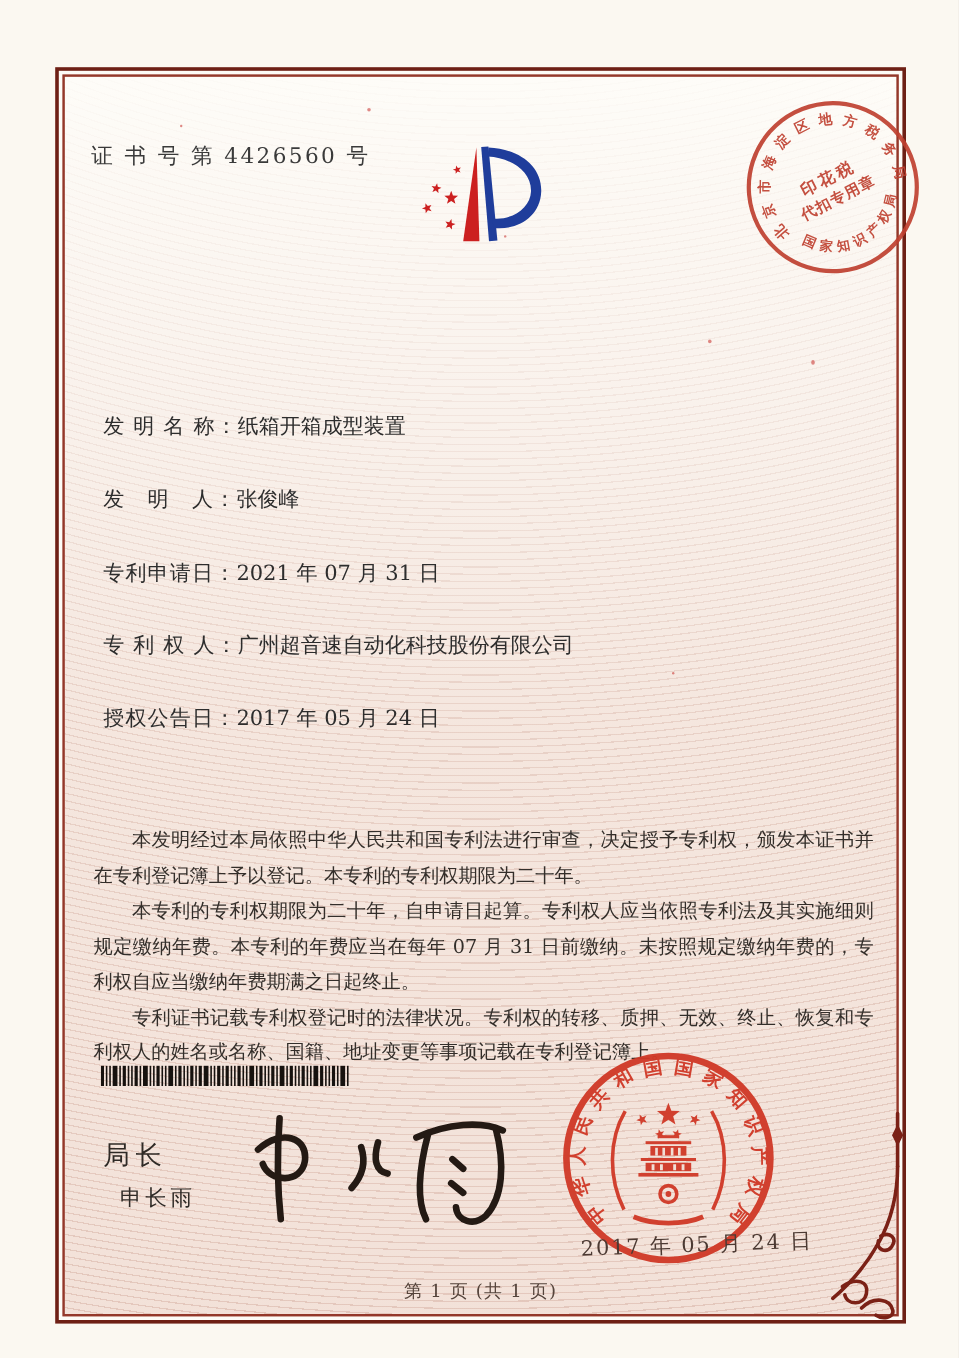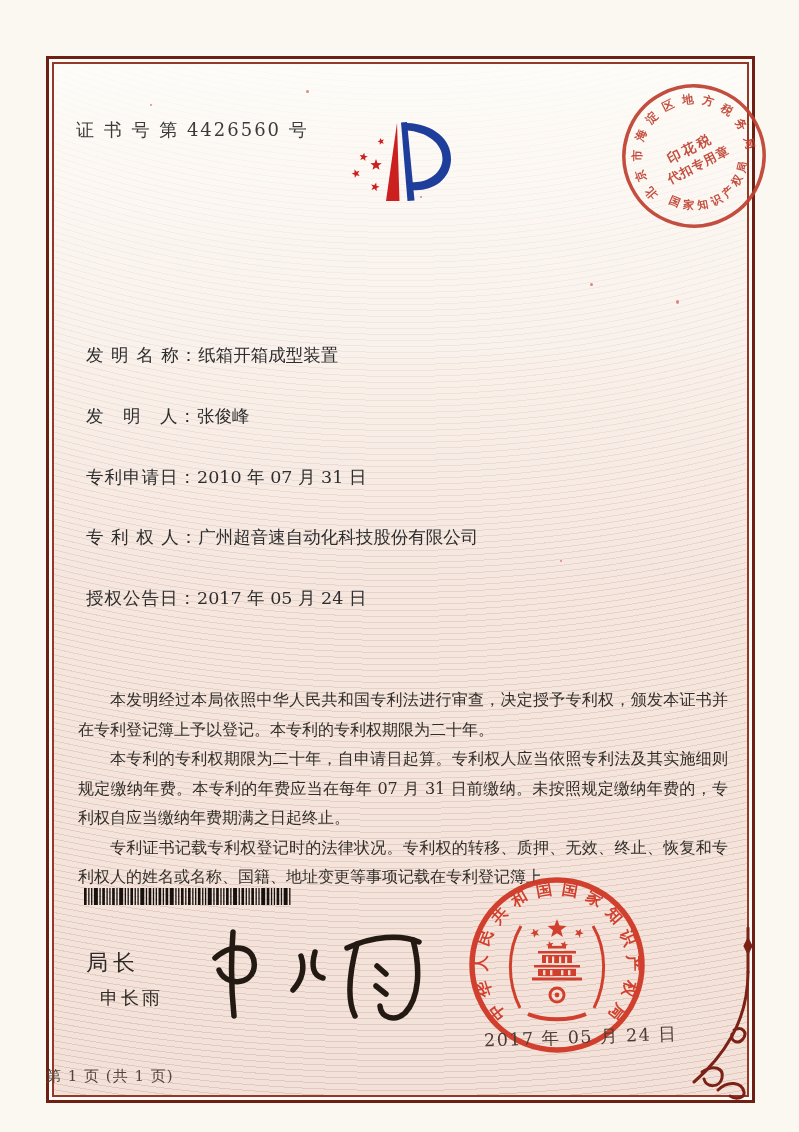--- a/index.html
+++ b/index.html
@@ -19,21 +19,21 @@
          letter-spacing:22px;text-indent:22px;color:#151515;}
   .fields{left:86px;top:343px;width:620px;}
   .field-row{height:60.8px;font-size:17.5px;color:#2d2d2d;white-space:nowrap;}
   .field-label{letter-spacing:1px;}
   .paragraphs{left:78px;top:685px;width:650px;font-size:16px;line-height:29.5px;
               color:#332e2a;text-align:justify;}
   .paragraphs p{margin:0;text-indent:2em;}
   .officer-title{left:86px;top:948px;font-size:22px;letter-spacing:5px;color:#2f2a26;}
   .officer-name{left:86px;top:986px;font-size:18px;letter-spacing:3px;color:#2f2a26;margin-left:14px;}
   .issue-date{left:484px;top:1025px;font-size:17.5px;letter-spacing:1.5px;color:#4c3a33;transform:rotate(-2deg);}
-  .page-footer{left:46px;top:1067px;width:709px;font-size:15px;color:#55443b;letter-spacing:1px;}
+  .page-footer{left:46px;top:1067px;width:709px;text-align:center;font-size:15px;color:#55443b;letter-spacing:1px;}
   .seal-main{left:468px;top:876px;width:178px;height:178px;opacity:.95;}
   .seal-tax{left:618px;top:80px;width:152px;height:152px;transform:rotate(-27deg);opacity:.92;}
   .seal-char{font-family:"DejaVu Serif","Liberation Serif",serif;font-weight:700;}
   .seal-main .seal-char{fill:#d03826;}
   .seal-tax .seal-char{fill:#bf4030;}
   .speck{position:absolute;border-radius:50%;background:rgba(198,44,40,.55);}
 </style>
 </head>
 <body>
 
@@ -91,21 +91,21 @@
         <text x="116.60" y="110.07" transform="rotate(310.0 116.60 110.07)" font-size="11" text-anchor="middle" class="seal-char">局</text>
       </g>
     <text x="76" y="72" text-anchor="middle" font-size="13.5" letter-spacing="3" class="seal-char">印花税</text>
     <text x="76" y="90" text-anchor="middle" font-size="12.5" letter-spacing="1" class="seal-char">代扣专用章</text>
   </svg>
 
 
   <div class="abs fields">
     <div class="field-row"><span class="field-label">发 明 名 称：</span><span>纸箱开箱成型装置</span></div>
     <div class="field-row"><span class="field-label">发　明　人：</span><span>张俊峰</span></div>
-    <div class="field-row"><span class="field-label">专利申请日：</span><span>2010 年 07 月 31 日</span></div>
+    <div class="field-row"><span class="field-label">专利申请日：</span><span>2021 年 07 月 31 日</span></div>
     <div class="field-row"><span class="field-label">专 利 权 人：</span><span>广州超音速自动化科技股份有限公司</span></div>
     <div class="field-row"><span class="field-label">授权公告日：</span><span>2017 年 05 月 24 日</span></div>
   </div>
 
   <div class="abs paragraphs">
     <p>本发明经过本局依照中华人民共和国专利法进行审查，决定授予专利权，颁发本证书并在专利登记簿上予以登记。本专利的专利权期限为二十年。</p>
     <p>本专利的专利权期限为二十年，自申请日起算。专利权人应当依照专利法及其实施细则规定缴纳年费。本专利的年费应当在每年 07 月 31 日前缴纳。未按照规定缴纳年费的，专利权自应当缴纳年费期满之日起终止。</p>
     <p>专利证书记载专利权登记时的法律状况。专利权的转移、质押、无效、终止、恢复和专利权人的姓名或名称、国籍、地址变更等事项记载在专利登记簿上。</p>
   </div>
 

